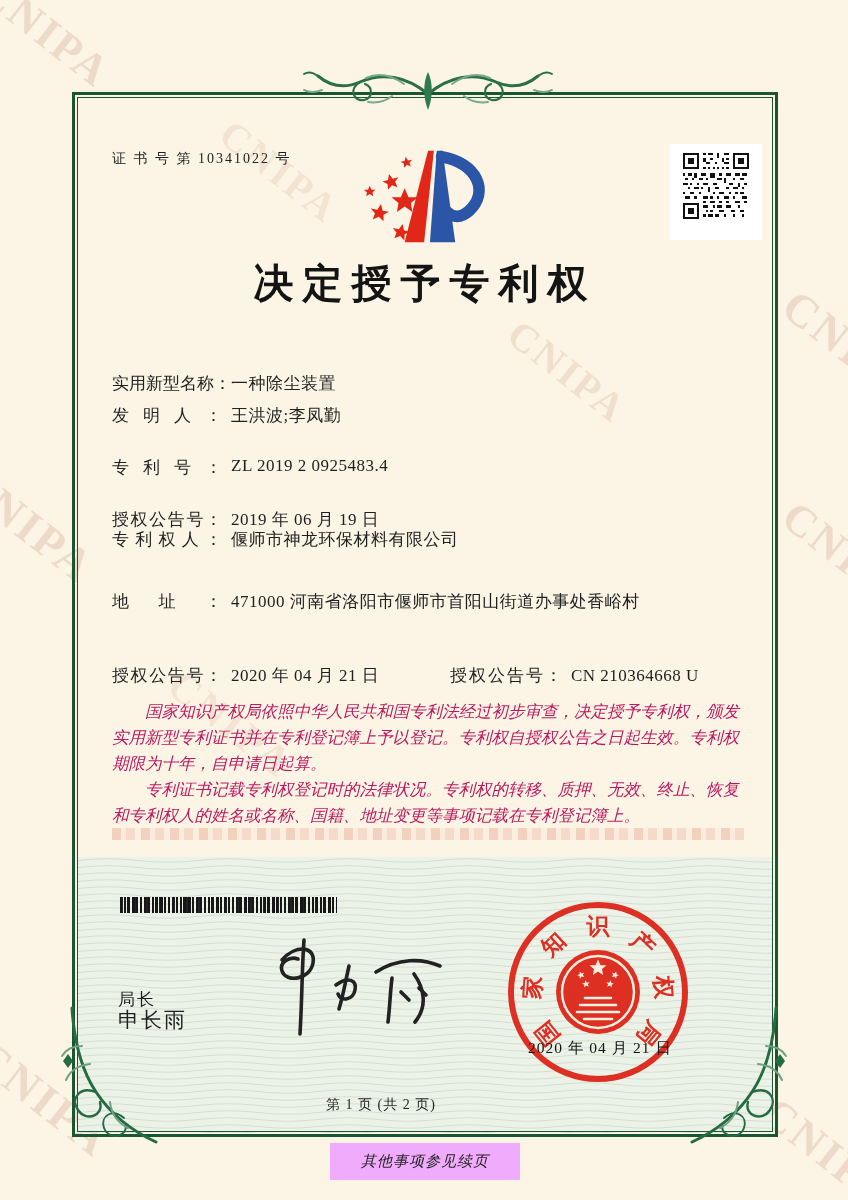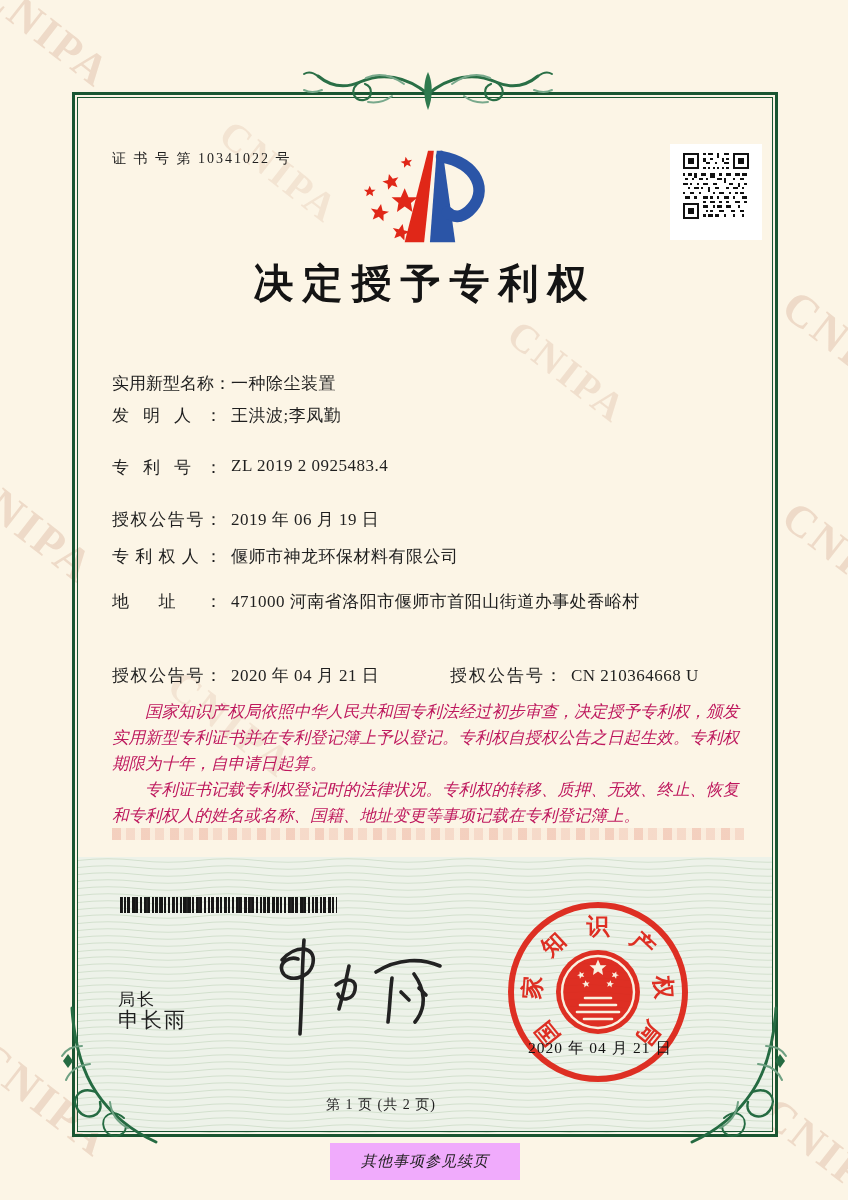--- a/index.html
+++ b/index.html
@@ -181,21 +181,21 @@
   </div>
   <div class="row" style="top:404px;">
     <span class="flabel">发明人：</span><span class="fvalue">王洪波;李凤勤</span>
   </div>
   <div class="row" style="top:456px;">
     <span class="flabel">专利号：</span><span class="fvalue">ZL 2019 2 0925483.4</span>
   </div>
   <div class="row" style="top:508px;">
     <span class="flabel">授权公告号：</span><span class="fvalue">2019 年 06 月 19 日</span>
   </div>
-  <div class="row" style="top:545px;">
+  <div class="row" style="top:528px;">
     <span class="flabel">专利权人：</span><span class="fvalue">偃师市神龙环保材料有限公司</span>
   </div>
   <div class="row" style="top:590px;">
     <span class="flabel">地址：</span><span class="fvalue">471000 河南省洛阳市偃师市首阳山街道办事处香峪村</span>
   </div>
   <div class="row" style="top:664px;">
     <span class="flabel">授权公告号：</span><span class="fvalue">2020 年 04 月 21 日</span>
     <span class="grant-pub">
       <span class="flabel2">授权公告号：</span><span class="fvalue">CN 210364668 U</span>
     </span>

